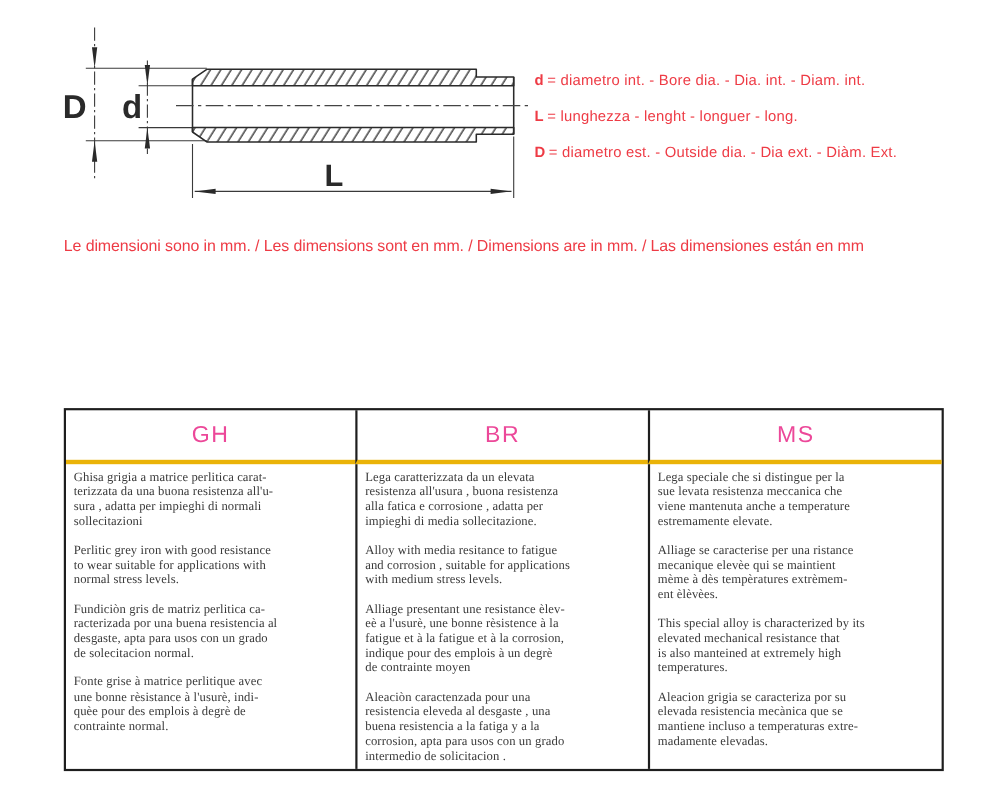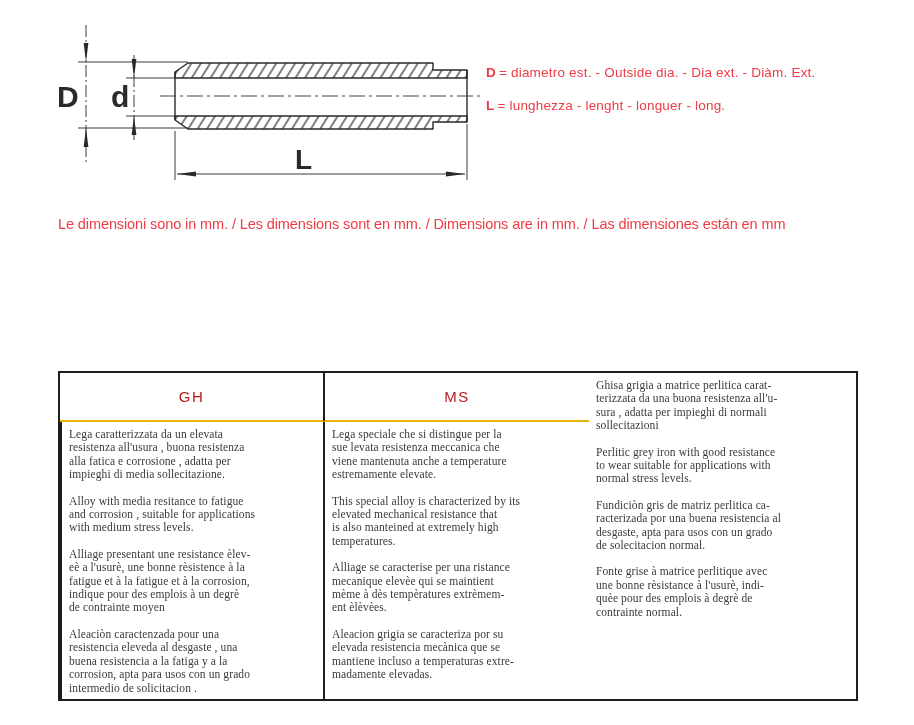--- a/index.html
+++ b/index.html
@@ -25,22 +25,22 @@
     position:absolute;left:58px;top:371px;
     width:796px;
     border:2px solid #1e1e1e;
     display:grid;
     grid-template-columns:263px 266px 267px;
     grid-template-rows:49px auto;
     color:#3a3a3a;
   }
   .mt-h{
     display:flex;align-items:center;justify-content:center;
-    font-size:15px;letter-spacing:1.5px;color:#b91c1c;
-    border-bottom:2px solid #eab308;
+    font-size:21px;letter-spacing:1.5px;color:#ec4899;
+    border-bottom:4px solid #eab308;
   }
   .mt-c{
     padding:6px 6px 4px 7px;
     min-height:265px;
     font-size:11.5px;line-height:13.4px;letter-spacing:.1px;font-family:Liberation Serif, serif;
   }
   .mt-h.mid,.mt-c.mid,.mt-h.last,.mt-c.last{border-left:2px solid #1e1e1e;}
   .mt-c p{margin:0 0 13px 0;white-space:pre-line;}
   .mt-c p:last-child{margin-bottom:0;}
 </style>
@@ -90,31 +90,35 @@
       <path d="M105,88 H425" stroke="#444444" stroke-width="1" stroke-dasharray="16 4 3 4" fill="none"></path>
     </g>
 
     <text x="2" y="99" font-size="30" font-weight="bold" fill="#2a2a2a">D</text>
     <text x="56" y="99" font-size="30" font-weight="bold" fill="#2a2a2a">d</text>
     <text x="240" y="161" font-size="28" font-weight="bold" fill="#2a2a2a">L</text>
   </svg>
 
   <div class="legend">
     <div class="legend-item">
-      <span class="legend-symbol">D</span><span class="legend-text">= diametro est. - Outside dia. - Dia ext. - Diàm. Ext.</span>
+      <span class="legend-symbol">d</span><span class="legend-text">= diametro int. - Bore dia. - Dia. int. - Diam. int.</span>
     </div>
     <div class="legend-item">
       <span class="legend-symbol">L</span><span class="legend-text">= lunghezza - lenght - longuer - long.</span>
+    </div>
+    <div class="legend-item">
+      <span class="legend-symbol">D</span><span class="legend-text">= diametro est. - Outside dia. - Dia ext. - Diàm. Ext.</span>
     </div>
   </div>
 
   <div class="dim-note">Le dimensioni sono in mm. / Les dimensions sont en mm. / Dimensions are in mm. / Las dimensiones están en mm</div>
 
   <div class="mat-table">
     <div class="mt-h">GH</div>
+    <div class="mt-h mid">BR</div>
     <div class="mt-h last">MS</div>
 
     <div class="mt-c">
       <p>Ghisa grigia a matrice perlitica carat-
 terizzata da una buona resistenza all'u-
 sura , adatta per impieghi di normali
 sollecitazioni</p>
       <p>Perlitic grey iron with good resistance
 to wear suitable for applications with
 normal stress levels.</p>
@@ -144,28 +148,28 @@
 resistencia eleveda al desgaste , una
 buena resistencia a la fatiga y a la
 corrosion, apta para usos con un grado
 intermedio de solicitacion .</p>
     </div>
     <div class="mt-c last">
       <p>Lega speciale che si distingue per la
 sue levata resistenza meccanica che
 viene mantenuta anche a temperature
 estremamente elevate.</p>
+      <p>Alliage se caracterise per una ristance
+mecanique elevèe qui se maintient
+mème à dès tempèratures extrèmem-
+ent èlèvèes.</p>
       <p>This special alloy is characterized by its
 elevated mechanical resistance that
 is also manteined at extremely high
 temperatures.</p>
-      <p>Alliage se caracterise per una ristance
-mecanique elevèe qui se maintient
-mème à dès tempèratures extrèmem-
-ent èlèvèes.</p>
       <p>Aleacion grigia se caracteriza por su
 elevada resistencia mecànica que se
 mantiene incluso a temperaturas extre-
 madamente elevadas.</p>
     </div>
   </div>
 
 </div>
 
 </body></html>

